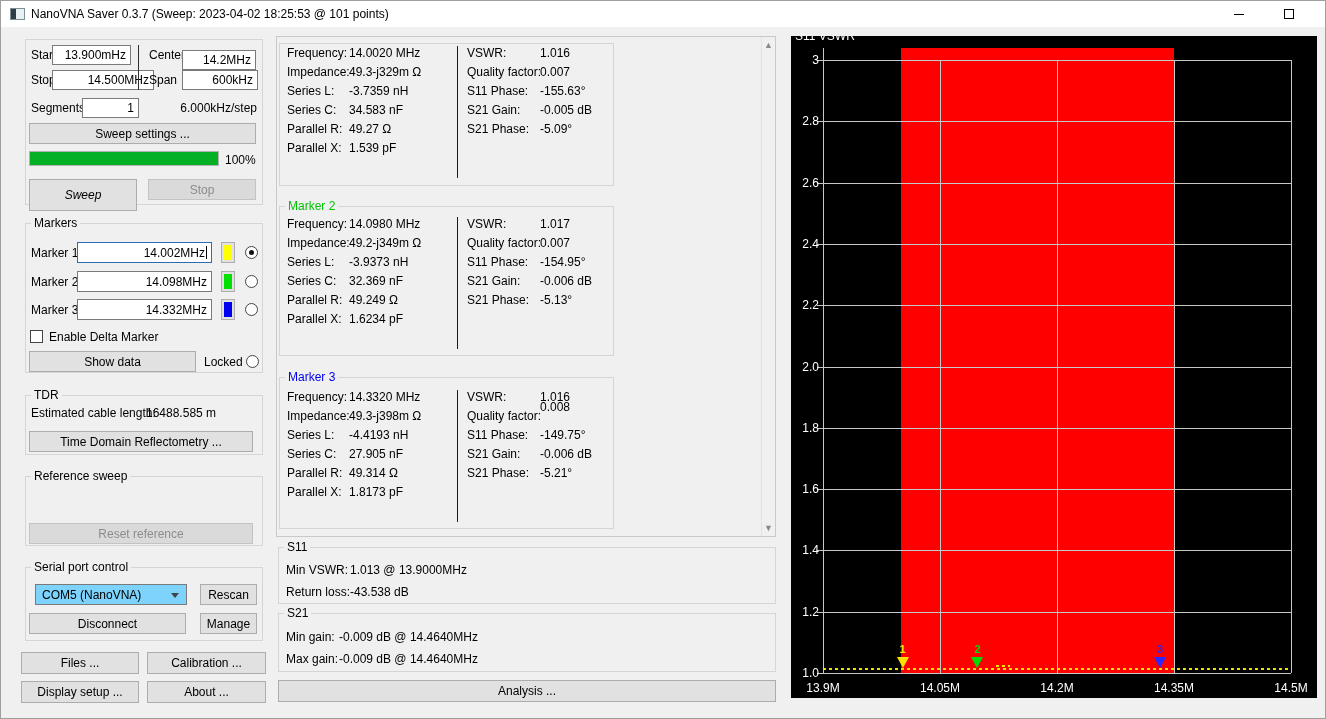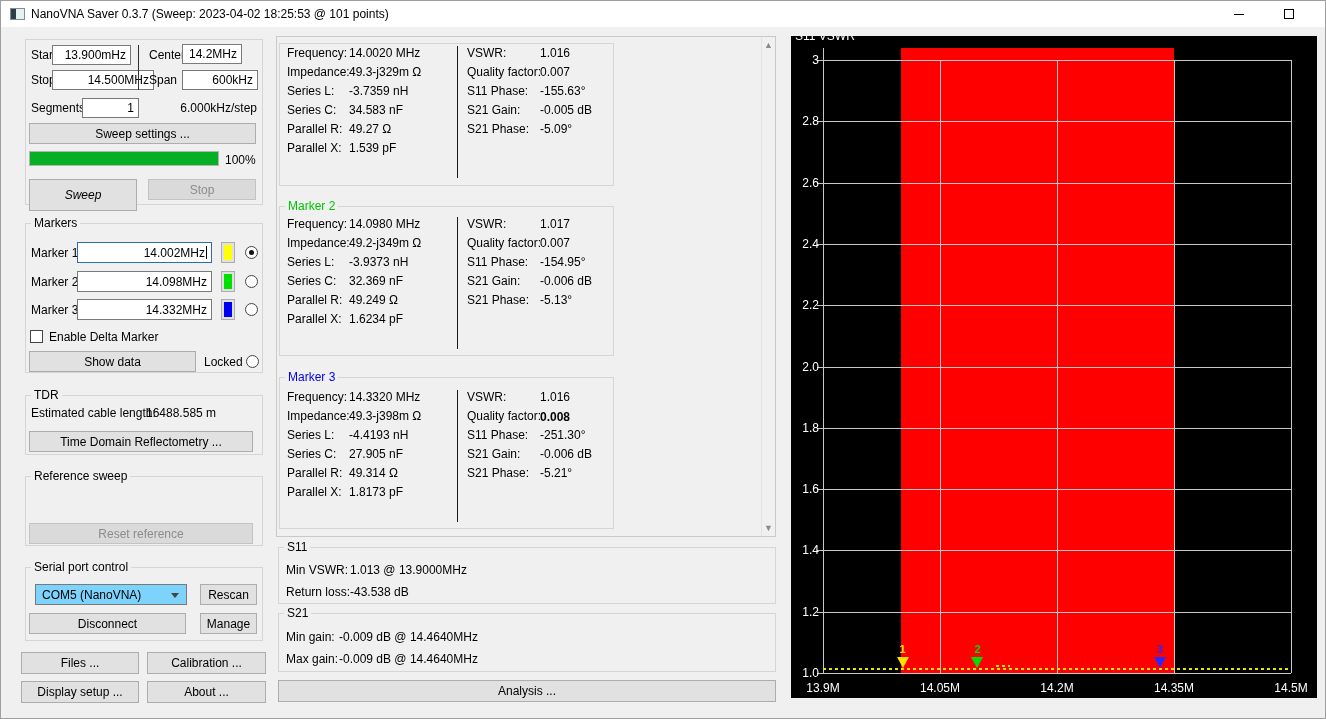--- a/index.html
+++ b/index.html
@@ -74,21 +74,21 @@
   <span class="lbl" style="left:30px;top:47px;">Start</span>
   <div class="input" style="left:51px;top:44px;width:79px;height:20px;">
       <span>13.900mHz</span>
     </div>
   <span class="lbl" style="left:30px;top:72px;">Stop</span>
   <div class="input" style="left:51px;top:69px;width:102px;height:20px;">
       <span>14.500MHz</span>
     </div>
   <div class="abs" style="left:137px;top:44px;width:1px;height:45px;background:#303030;"></div>
   <span class="lbl" style="left:148px;top:47px;">Center</span>
-  <div class="input" style="left:181px;top:43px;width:60px;height:20px;">
+  <div class="input" style="left:181px;top:49px;width:74px;height:20px;">
       <span>14.2MHz</span>
     </div>
   <span class="lbl" style="left:148px;top:72px;">Span</span>
   <div class="input" style="left:181px;top:69px;width:76px;height:20px;">
       <span>600kHz</span>
     </div>
 
   <span class="lbl" style="left:30px;top:100px;">Segments</span>
   <div class="input" style="left:81px;top:97px;width:57px;height:20px;">
       <span>1</span>
@@ -237,23 +237,23 @@
       <span class="mrow-val" style="left: 69px; top: 48px;">-4.4193 nH</span>
       <span class="mrow-lbl" style="left: 7px; top: 67px;">Series C:</span>
       <span class="mrow-val" style="left: 69px; top: 67px;">27.905 nF</span>
       <span class="mrow-lbl" style="left: 7px; top: 86px;">Parallel R:</span>
       <span class="mrow-val" style="left: 69px; top: 86px;">49.314 Ω</span>
       <span class="mrow-lbl" style="left: 7px; top: 105px;">Parallel X:</span>
       <span class="mrow-val" style="left: 69px; top: 105px;">1.8173 pF</span>
       <span class="mrow-lbl" style="left: 187px; top: 10px;">VSWR:</span>
       <span class="mrow-val" style="left: 260px; top: 10px;">1.016</span>
       <span class="mrow-lbl" style="left: 187px; top: 29px;">Quality factor:</span>
-      <span class="mrow-val" style="left: 260px; top: 30px; font-weight: bold;">0.008</span>
+      <span class="mrow-val" style="left: 260px; top: 20px;">0.008</span>
       <span class="mrow-lbl" style="left: 187px; top: 48px;">S11 Phase:</span>
-      <span class="mrow-val" style="left: 260px; top: 48px;">-251.30°</span>
+      <span class="mrow-val" style="left: 260px; top: 48px;">-149.75°</span>
       <span class="mrow-lbl" style="left: 187px; top: 67px;">S21 Gain:</span>
       <span class="mrow-val" style="left: 260px; top: 67px;">-0.006 dB</span>
       <span class="mrow-lbl" style="left: 187px; top: 86px;">S21 Phase:</span>
       <span class="mrow-val" style="left: 260px; top: 86px;">-5.21°</span>
       <div class="vdiv" style="left: 177px; top: 12px; height: 132px;"></div>
     </div>
 
   <div class="group" style="left:277px;top:546px;width:498px;height:57px;">
     <span class="gtitle">S11</span>
     <span class="lbl" style="left:7px;top:15px;">Min VSWR:</span>

